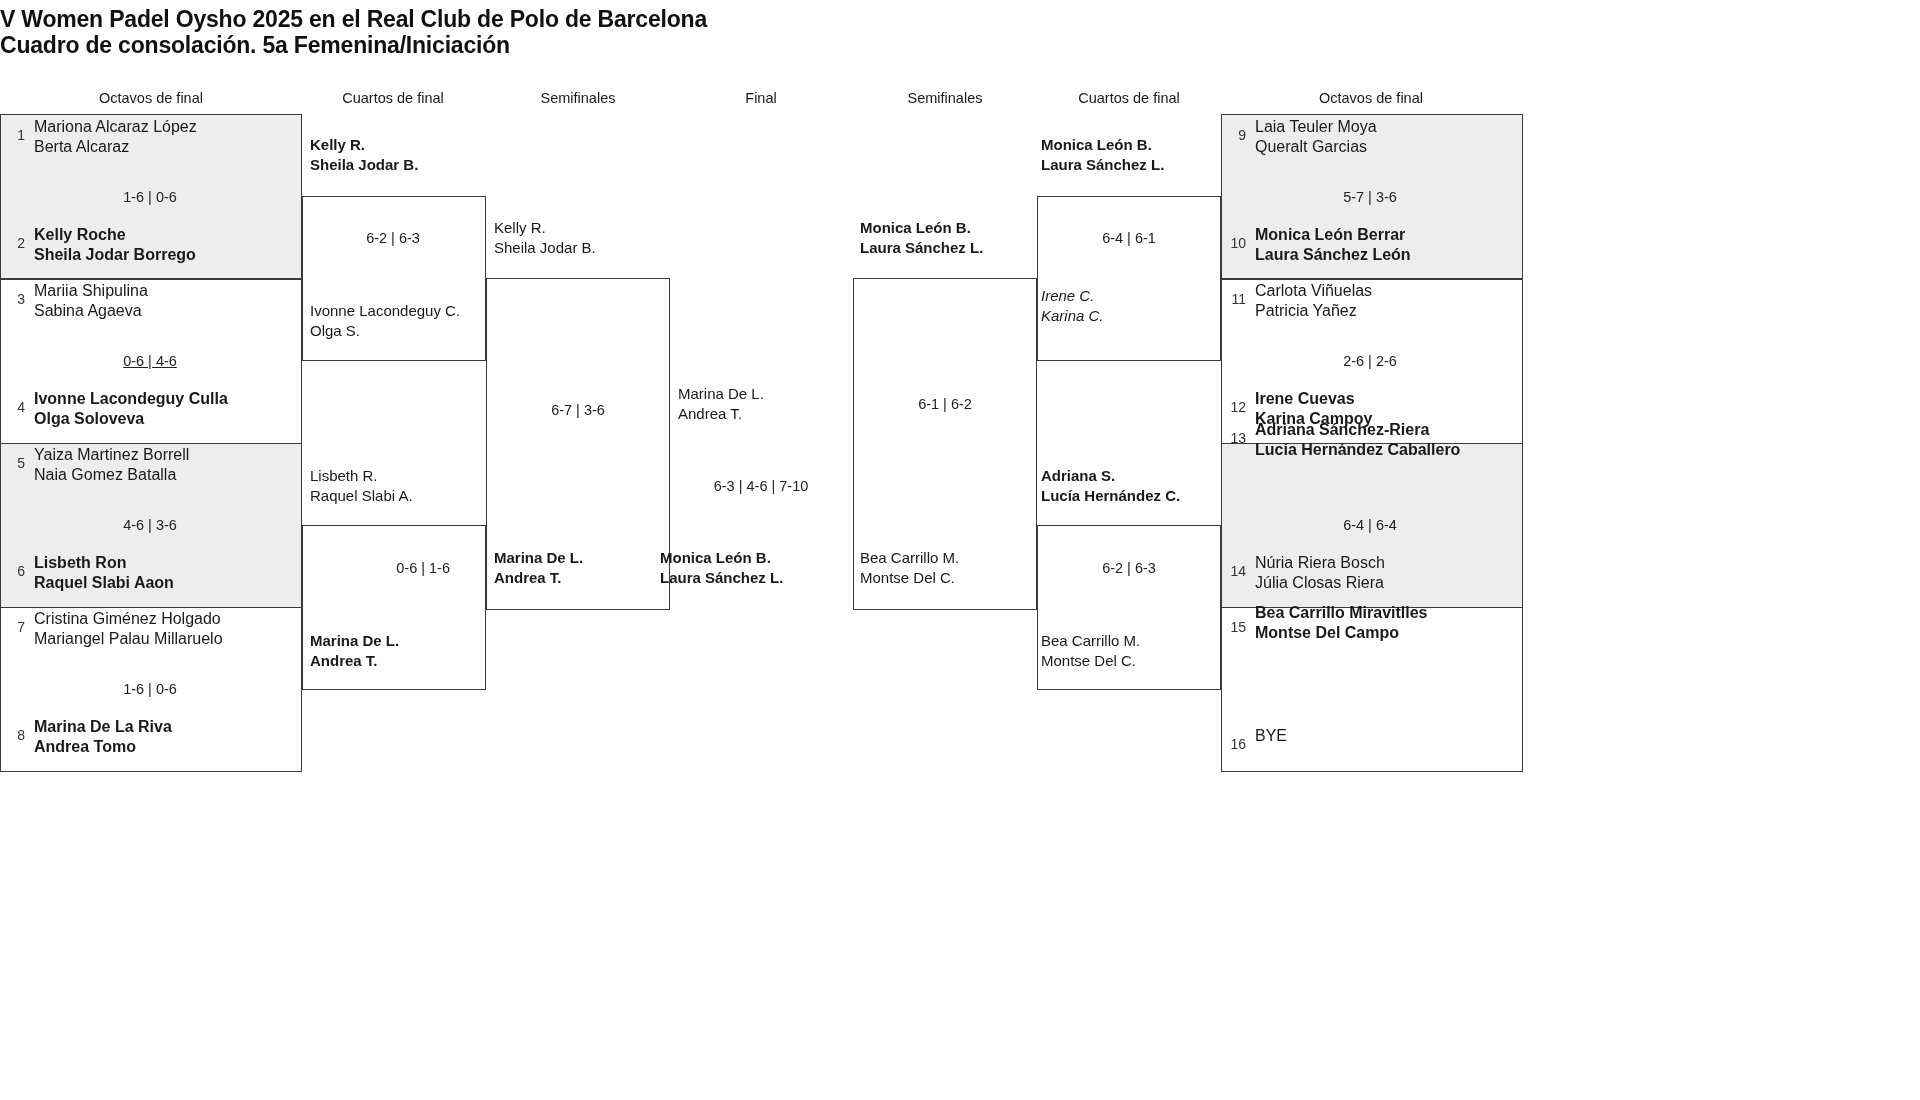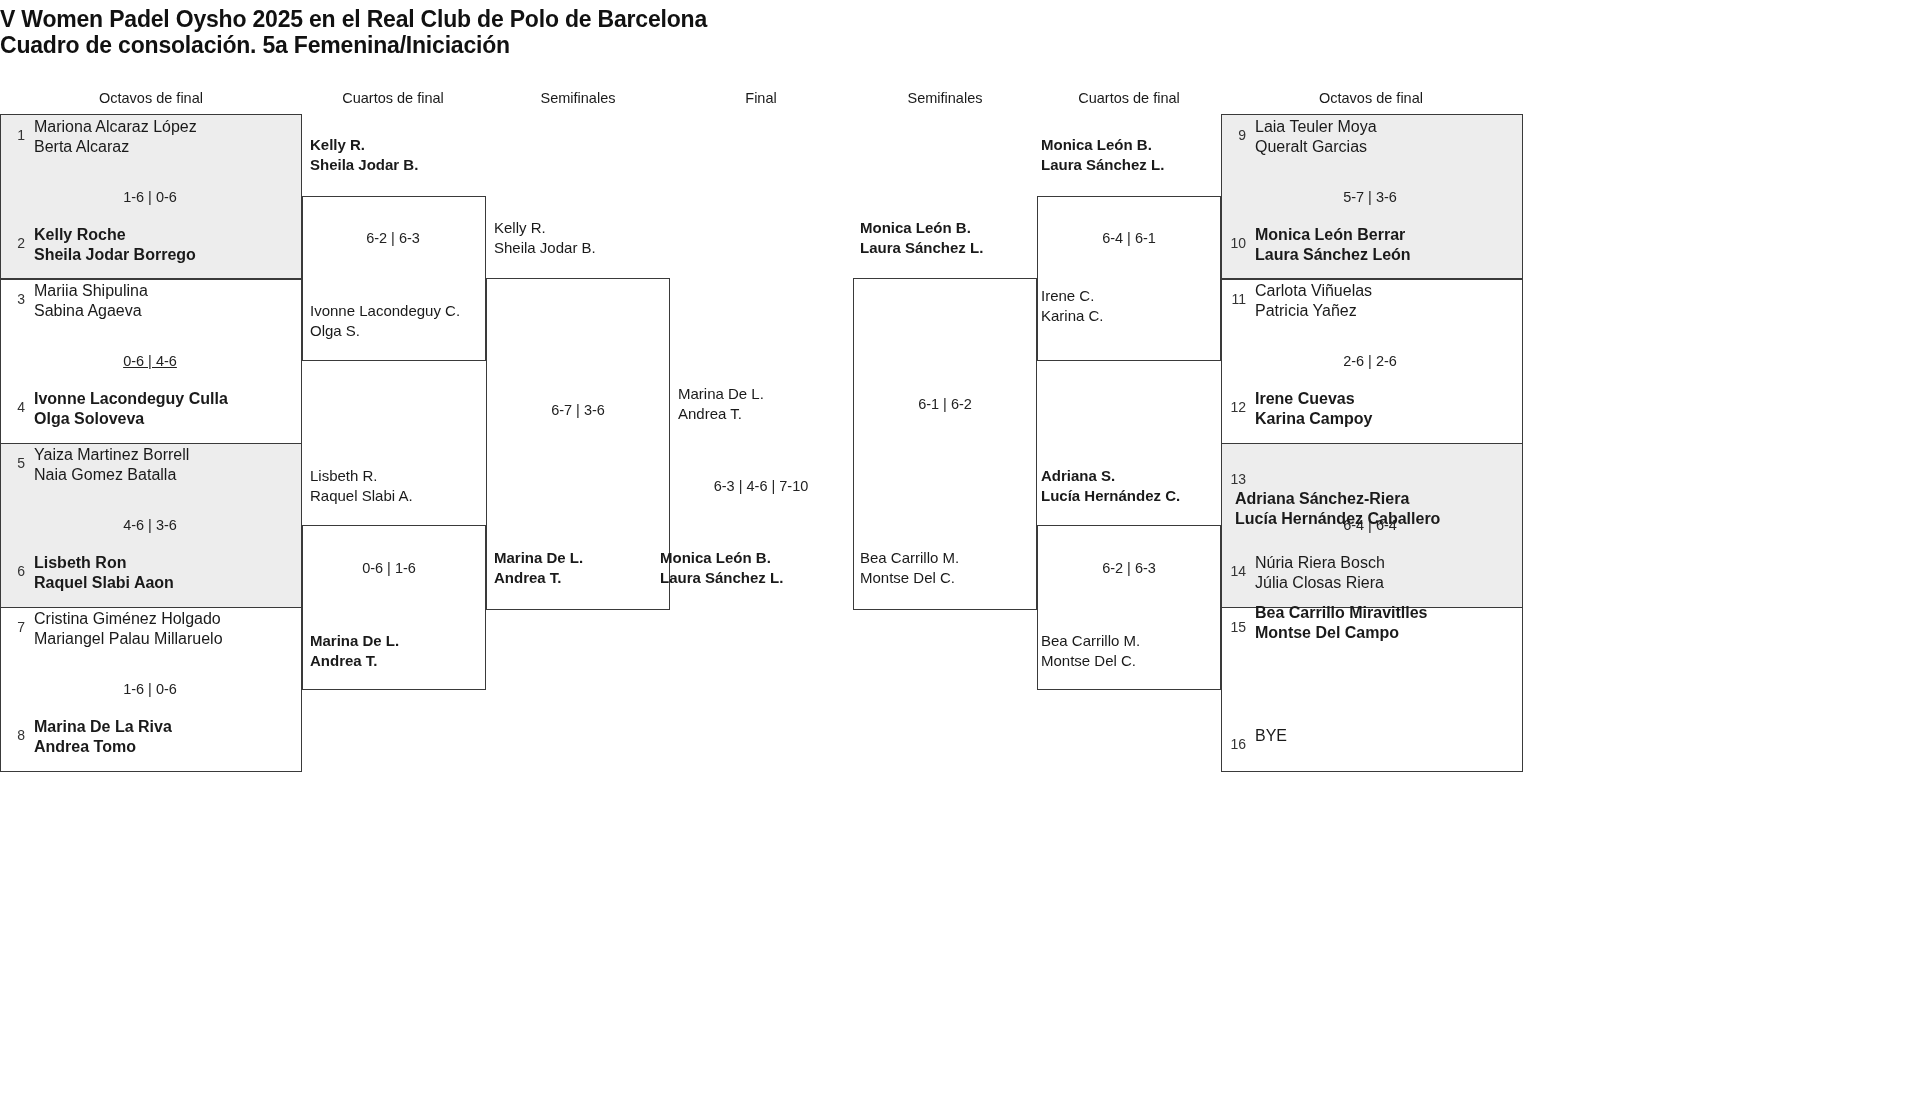--- a/index.html
+++ b/index.html
@@ -152,21 +152,21 @@
   <div class="pair" style="left:310px; top:466px; width:180px;">
     <div class="nm">Lisbeth R.</div>
     <div class="nm">Raquel Slabi A.</div>
   </div>
   <div class="pair win" style="left:310px; top:631px; width:180px;">
     <div class="nm">Marina De L.</div>
     <div class="nm">Andrea T.</div>
   </div>
 
   <div class="score center" style="left:318px; top:229px; width:150px;">6-2 | 6-3</div>
-  <div class="score center" style="left:314px; top:559px; width:150px;">0-6 | 1-6</div>
+  <div class="score center" style="left:300px; top:559px; width:150px;text-align:right;">0-6 | 1-6</div>
 
   <div class="box plain" style="left:486px; top:278px; width:184px; height:332px;"></div>
 
   <div class="pair" style="left:494px; top:218px; width:180px;">
     <div class="nm">Kelly R.</div>
     <div class="nm">Sheila Jodar B.</div>
   </div>
   <div class="pair win" style="left:494px; top:548px; width:180px;">
     <div class="nm">Marina De L.</div>
     <div class="nm">Andrea T.</div>
@@ -197,21 +197,21 @@
 
   <div class="score center" style="left:870px; top:395px; width:150px;">6-1 | 6-2</div>
 
   <div class="box plain" style="left:1037px; top:196px; width:184px; height:165px;"></div>
   <div class="box plain" style="left:1037px; top:525px; width:184px; height:165px;"></div>
 
   <div class="pair right win" style="left:1041px; top:135px; width:172px;">
     <div class="nm">Monica León B.</div>
     <div class="nm">Laura Sánchez L.</div>
   </div>
-  <div class="pair right" style="left:1041px; top:286px; width:172px;">
+  <div class="pair right" style="left:1041px; top:286px; width:172px;font-style:italic;">
     <div class="nm">Irene C.</div>
     <div class="nm">Karina C.</div>
   </div>
   <div class="pair right win" style="left:1041px; top:466px; width:172px;">
     <div class="nm">Adriana S.</div>
     <div class="nm">Lucía Hernández C.</div>
   </div>
   <div class="pair right" style="left:1041px; top:631px; width:172px;">
     <div class="nm">Bea Carrillo M.</div>
     <div class="nm">Montse Del C.</div>
@@ -246,21 +246,21 @@
       <div class="nm">Patricia Yañez</div>
     </div>
   </div>
   <div class="entry win" style="left:1226px; top:389px; width:292px;">
     <div class="seed">12</div>
     <div class="names">
       <div class="nm">Irene Cuevas</div>
       <div class="nm">Karina Campoy</div>
     </div>
   </div>
-  <div class="entry win" style="left:1226px; top:461px; width:292px;flex-direction:column;">
+  <div class="entry win" style="left:1226px; top:420px; width:292px;">
     <div class="seed">13</div>
     <div class="names">
       <div class="nm">Adriana Sánchez-Riera</div>
       <div class="nm">Lucía Hernández Caballero</div>
     </div>
   </div>
   <div class="entry" style="left:1226px; top:553px; width:292px;">
     <div class="seed">14</div>
     <div class="names">
       <div class="nm">Núria Riera Bosch</div>

